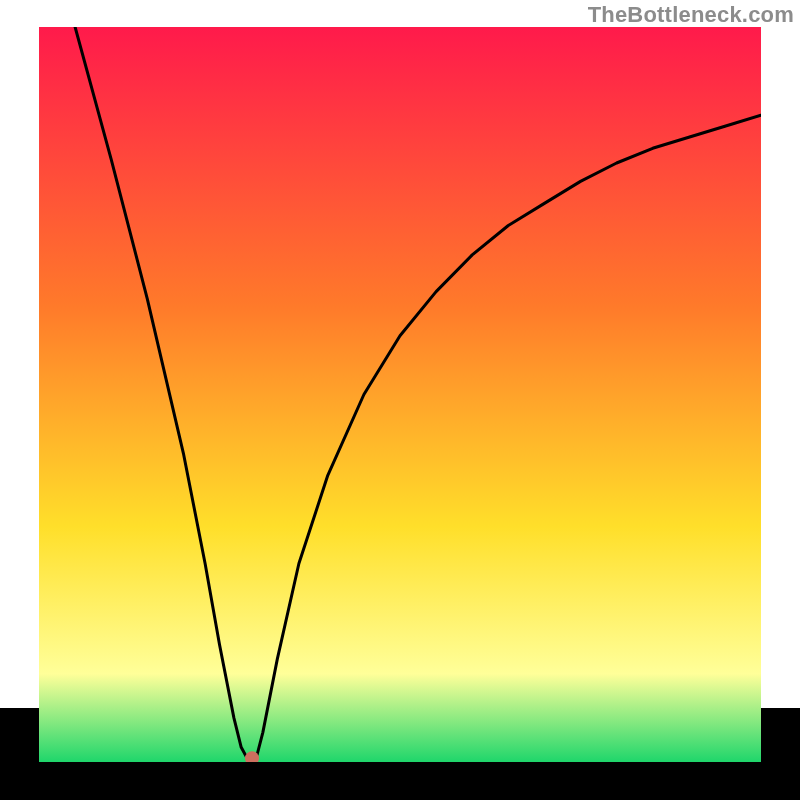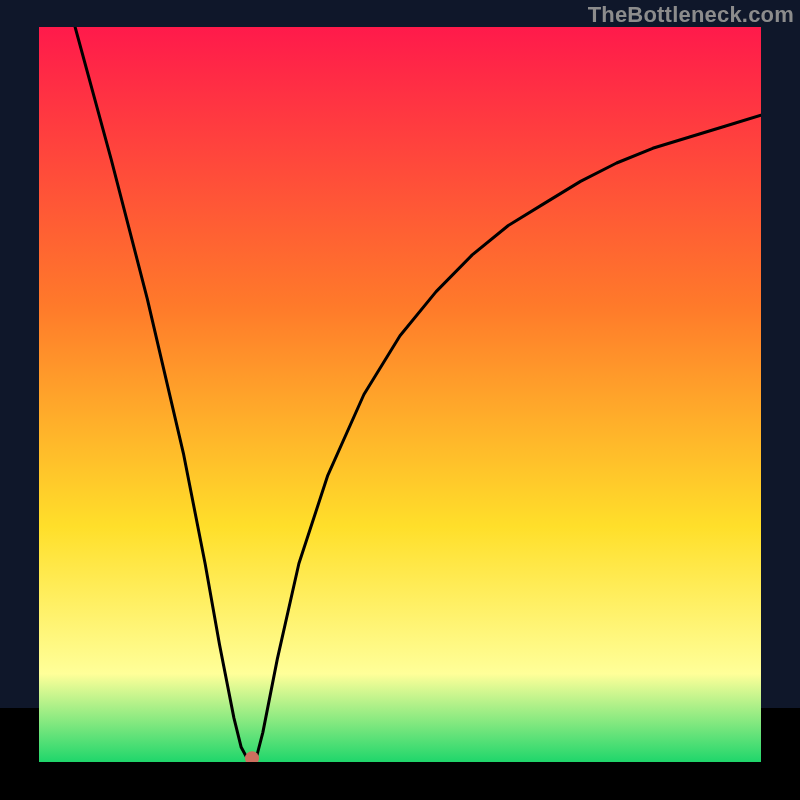--- a/index.html
+++ b/index.html
@@ -7,21 +7,21 @@
     padding: 0;
     width: 800px;
     height: 800px;
     background: #000000;
     overflow: hidden;
   }
   .frame {
     position: relative;
     width: 800px;
     height: 708px;
-    background: #0f172a;
+    background: #ffffff;
   }
   .watermark {
     position: absolute;
     top: 2px;
     right: 6px;
     font-family: Arial, Helvetica, sans-serif;
     font-size: 22px;
     font-weight: 600;
     color: #8c8c8c;
     letter-spacing: 0.2px;

